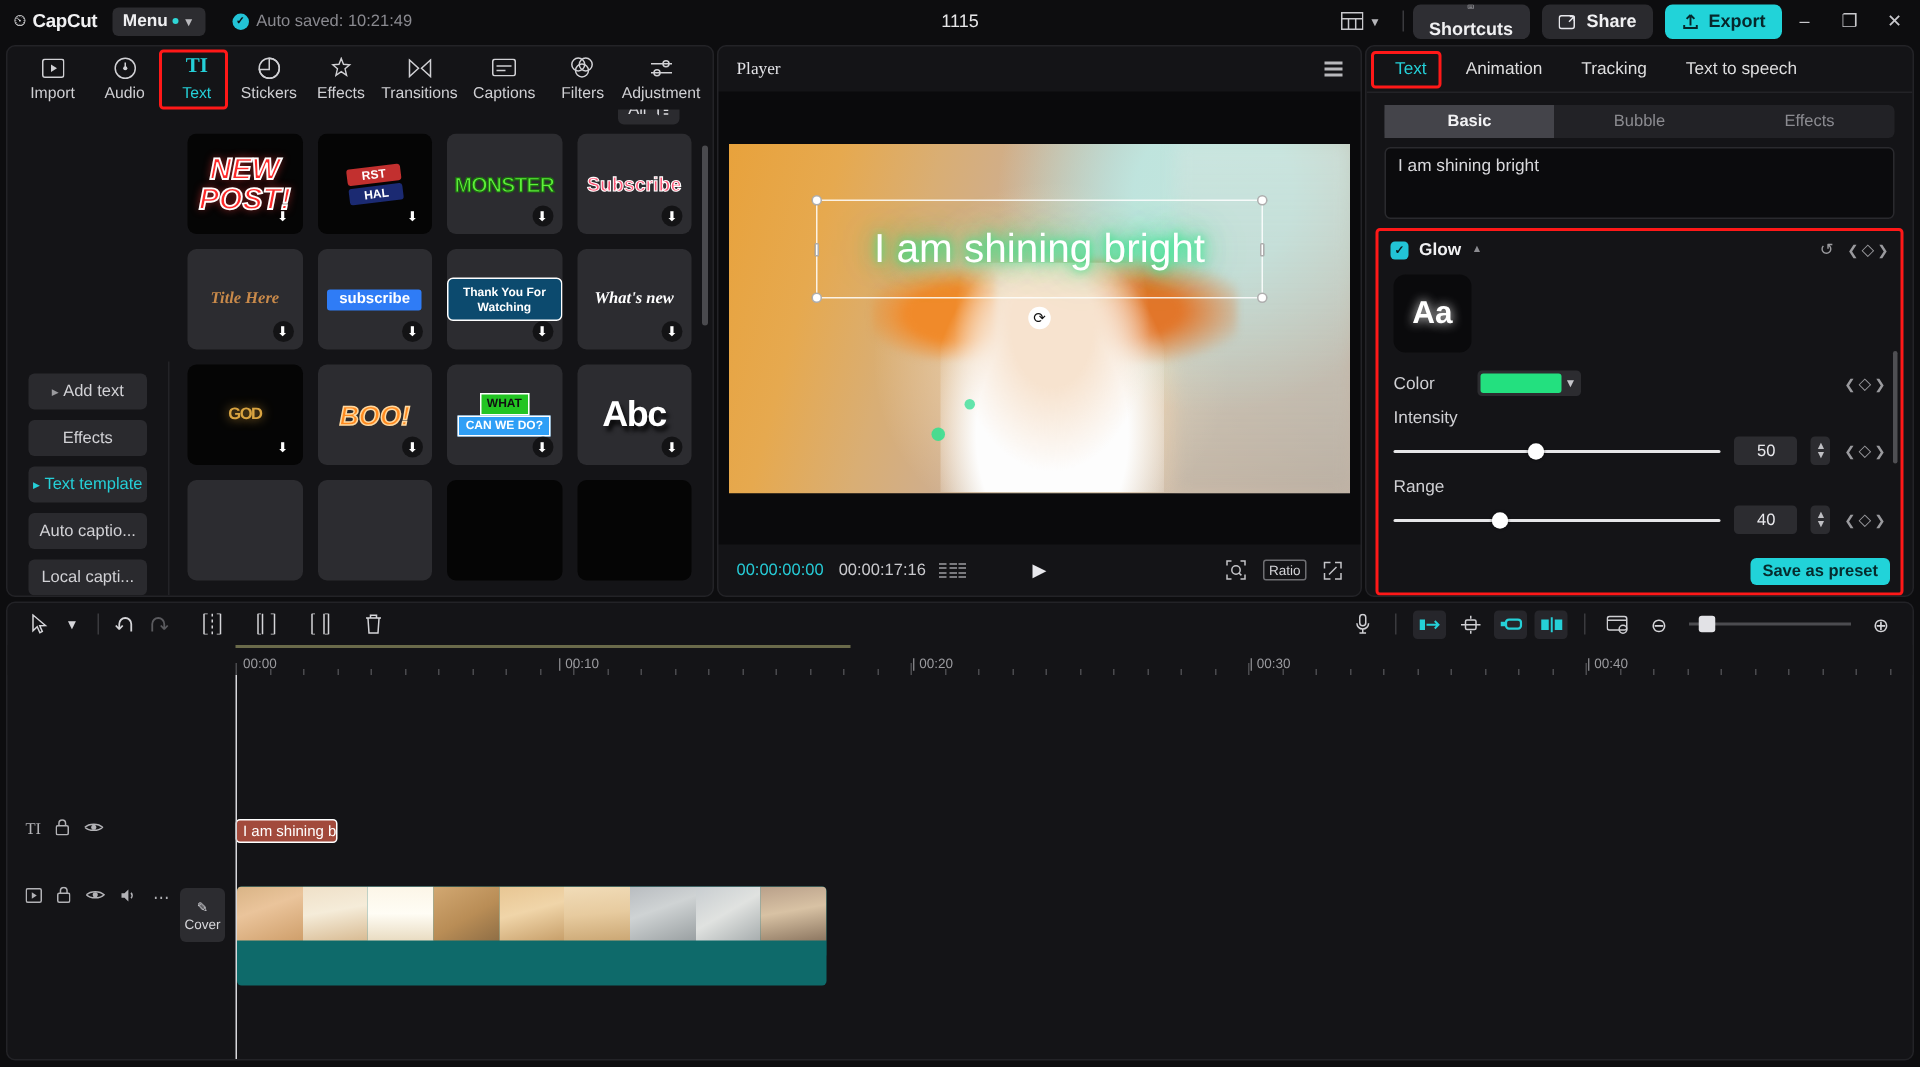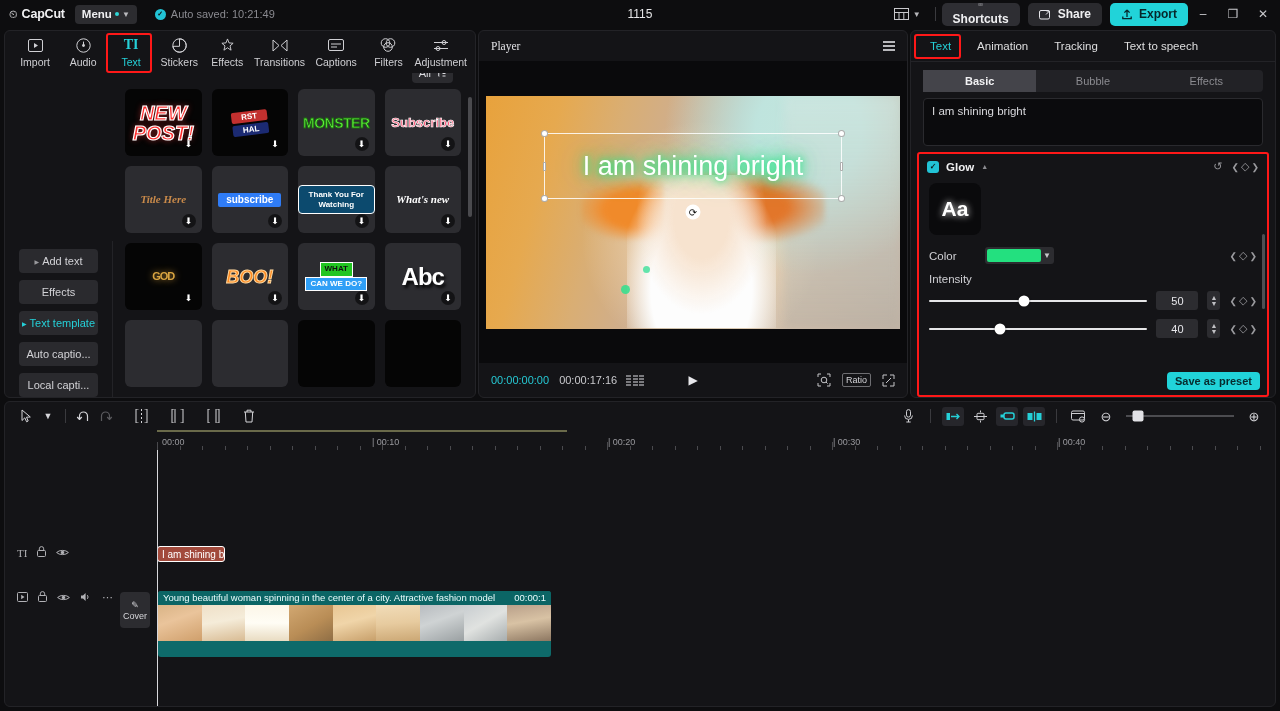--- a/index.html
+++ b/index.html
@@ -656,20 +656,21 @@
                 </span>
               <span class="kf">
                 <span>❮</span>
                 <span class="dia">◇</span>
                 <span>❯</span>
               </span>
             </div>
           </div>
 
           <div class="slider-row">
+            <div class="slider-lbl">Range</div>
             <div class="slider-line">
               <span class="track">
                 <span class="knob" style="left:32.5%"></span>
               </span>
               <span class="numbox">40</span>
               <span class="spin">
                   <span>▲</span>
                   <span>▼</span>
                 </span>
               <span class="kf">
@@ -899,24 +900,20 @@
       <div class="cover-btn" style="left:115px;top:142px">
         <span>✎</span>
         <span>Cover</span>
       </div>
 
       <div class="clip-text" style="left:152px;top:96px;width:68px;height:16px;">
         <span>I am shining b</span>
       </div>
 
       <div class="clip-video" style="left:153px;top:141px;width:393px;height:66px;">
-        <div class="cv-title">
-          <span>Young beautiful woman spinning in the center of a city. Attractive fashion model</span>
-          <span>00:00:1</span>
-        </div>
         <div class="filmstrip">
           <div class="frame" style="background:linear-gradient(160deg,#d9b486,#eac49b 40%,#cf9f6b)"></div>
           <div class="frame" style="background:linear-gradient(170deg,#efe0c8,#f5ecd9 45%,#d8bb93)"></div>
           <div class="frame" style="background:linear-gradient(180deg,#fcf6e8,#fffdf5 50%,#e9dcc2)"></div>
           <div class="frame" style="background:linear-gradient(150deg,#d2a872,#b98d56 55%,#8f6e45)"></div>
           <div class="frame" style="background:linear-gradient(165deg,#e8c693,#f0d5a9 45%,#c79f6a)"></div>
           <div class="frame" style="background:linear-gradient(175deg,#f1dcb8,#e7cb9f 50%,#cba774)"></div>
           <div class="frame" style="background:linear-gradient(160deg,#b8bcc0,#cfd3d4 42%,#9aa0a2)"></div>
           <div class="frame" style="background:linear-gradient(150deg,#c8cdd0,#e0e2e0 48%,#a7adae)"></div>
           <div class="frame" style="background:linear-gradient(170deg,#b9a08a,#d8c2a4 45%,#8d7761)"></div>

